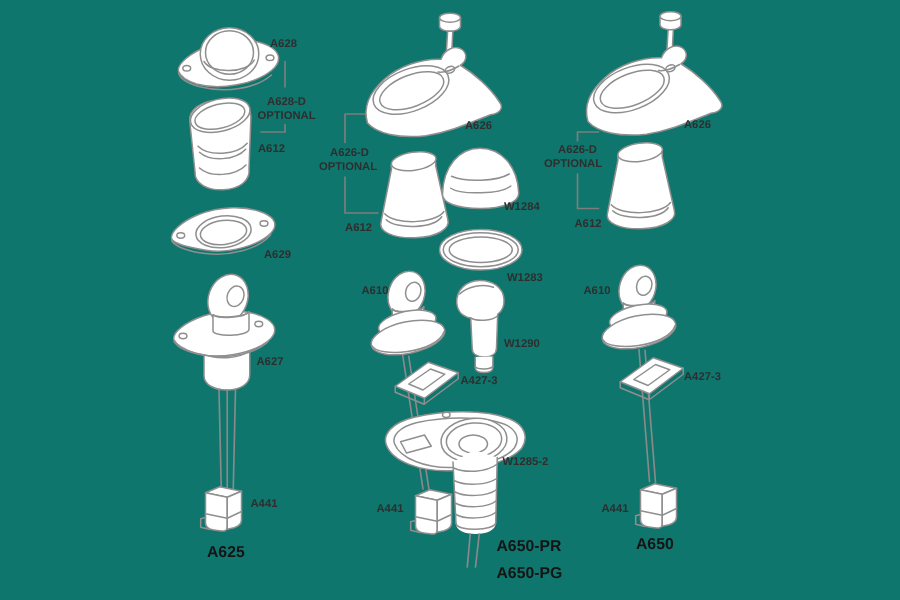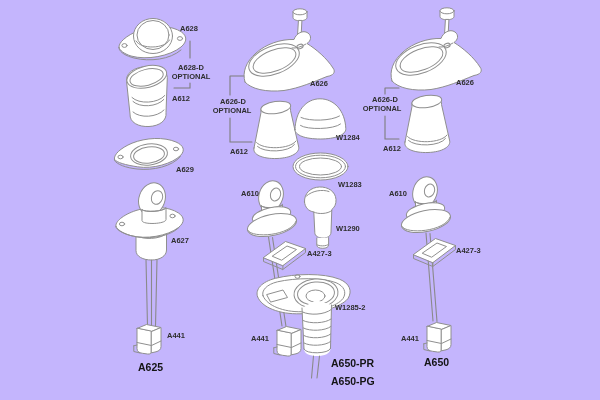--- a/index.html
+++ b/index.html
@@ -1,16 +1,16 @@
 <!DOCTYPE html>
 <html><head>
 <meta charset="utf-8">
 <style>
   html,body { margin:0; padding:0; background:#ffffff; }
-  .stage { width:600px; height:400px; background:#c4b5fd; position:relative; overflow:hidden; }
+  .stage { width:600px; height:400px; background:#0f766e; position:relative; overflow:hidden; }
   svg { display:block; }
   .art  { stroke:#8f8f8f; stroke-width:1; fill:none; stroke-linecap:round; stroke-linejoin:round; }
   .solid{ fill:#ffffff; }
   .leader { stroke:#7d7d7d; stroke-width:1.1; fill:none; stroke-linecap:round; }
   .wire { stroke:#8a8a8a; stroke-width:1.1; fill:none; stroke-linecap:round; }
   .lbl { font-family:"Liberation Sans",sans-serif; font-size:7.5px; font-weight:700; fill:#2e2e2e; }
   .lbl-mid { text-anchor:middle; }
   .lbl-big { font-family:"Liberation Sans",sans-serif; font-size:10.5px; font-weight:700; fill:#141414; }
 </style>
 </head>

